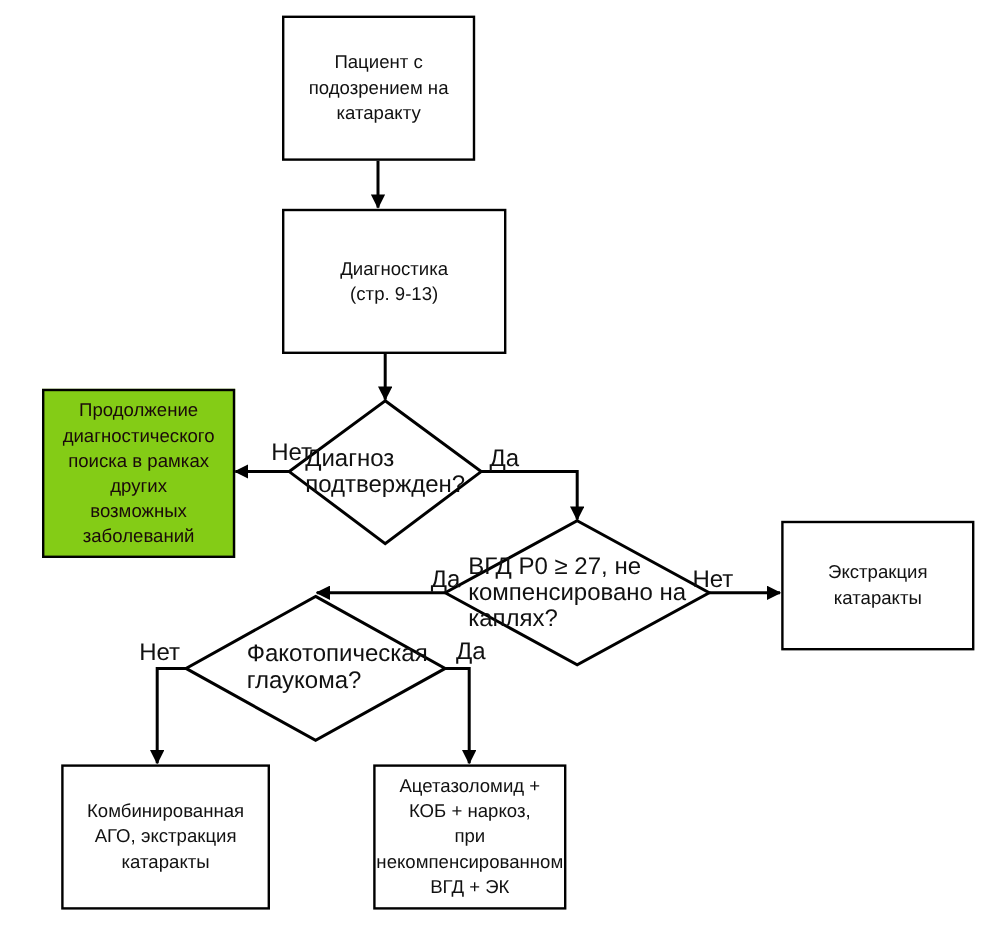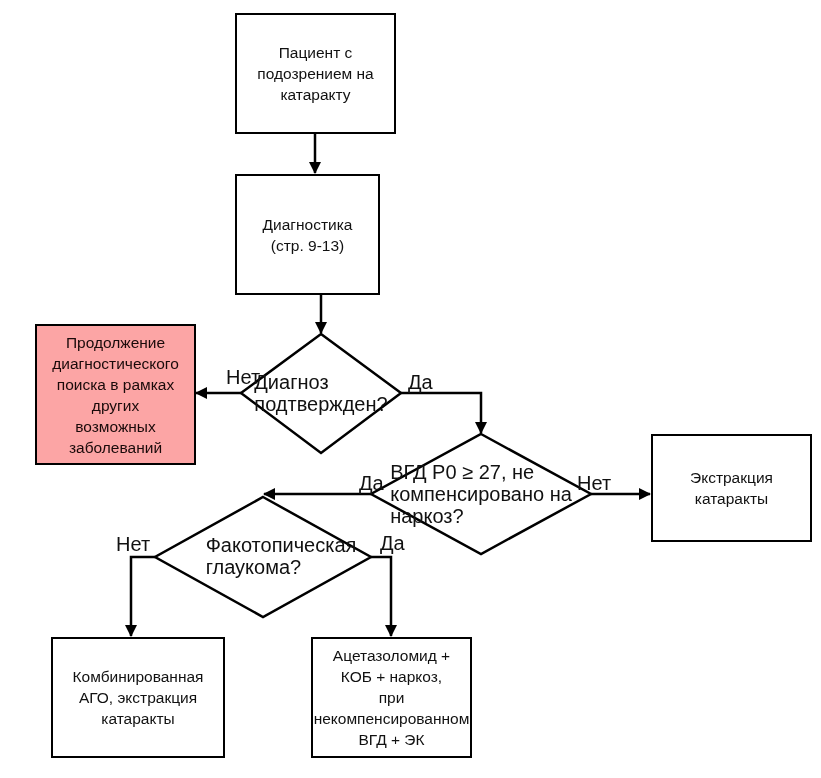--- a/index.html
+++ b/index.html
@@ -2,21 +2,21 @@
 <html><head>
   <meta charset="utf-8">
   <style>
     html, body { margin: 0; padding: 0; background: #ffffff; }
     body { width: 821px; height: 778px; position: relative; overflow: hidden;
            font-family: "Liberation Sans", sans-serif; color: #111; }
     svg.wires { position: absolute; left: 0; top: 0; }
     .box { position: absolute; box-sizing: border-box; border: 2.5px solid #000;
            background: #fff; display: flex; align-items: center; justify-content: center;
            text-align: center; font-size: 15.5px; line-height: 21px; padding: 16px 2px; }
-    .box.red { background: #fca5a5; color: #1a0a0a; }
+    .box.red { background: #84cc16; color: #1a0a0a; }
     .box span { white-space: pre-line; }
     .dtext { position: absolute; display: flex; align-items: center; justify-content: center;
              text-align: left; font-size: 20px; line-height: 22px; white-space: pre-line; }
     .lbl { position: absolute; font-size: 20px; line-height: 18px; white-space: nowrap; }
   </style>
 </head>
 <body>
 
 <svg class="wires" width="821" height="778">
   <defs>
@@ -40,40 +40,40 @@
     <polyline points="371,557 391,557 391,636" marker-end="url(#arr)"></polyline>
   </g>
 </svg>
 
 <div class="box" style="left:235px;top:13px;width:161px;height:121px;">
   <span>Пациент с
 подозрением на
 катаракту</span>
 </div>
 
-<div class="box" style="left:235px;top:174px;width:145px;height:121px;">
+<div class="box" style="left:235px;top:174px;width:187px;height:121px;">
   <span>Диагностика
 (стр. 9-13)</span>
 </div>
 
 <div class="box red" style="left:35px;top:324px;width:161px;height:141px;">
   <span>Продолжение
 диагностического
 поиска в рамках
 других
 возможных
 заболеваний</span>
 </div>
 
 <div class="dtext" style="left:246px;top:363px;width:150px;height:60px;">Диагноз
 подтвержден?</div>
 
 <div class="dtext" style="left:376px;top:459px;width:210px;height:70px;">ВГД Р0 ≥ 27, не
 компенсировано на
-наркоз?</div>
+каплях?</div>
 
 <div class="box" style="left:651px;top:434px;width:161px;height:108px;">
   <span>Экстракция
 катаракты</span>
 </div>
 
 <div class="dtext" style="left:196px;top:531px;width:170px;height:50px;">Факотопическая
 глаукома?</div>
 
 <div class="box" style="left:51px;top:637px;width:174px;height:121px;">

